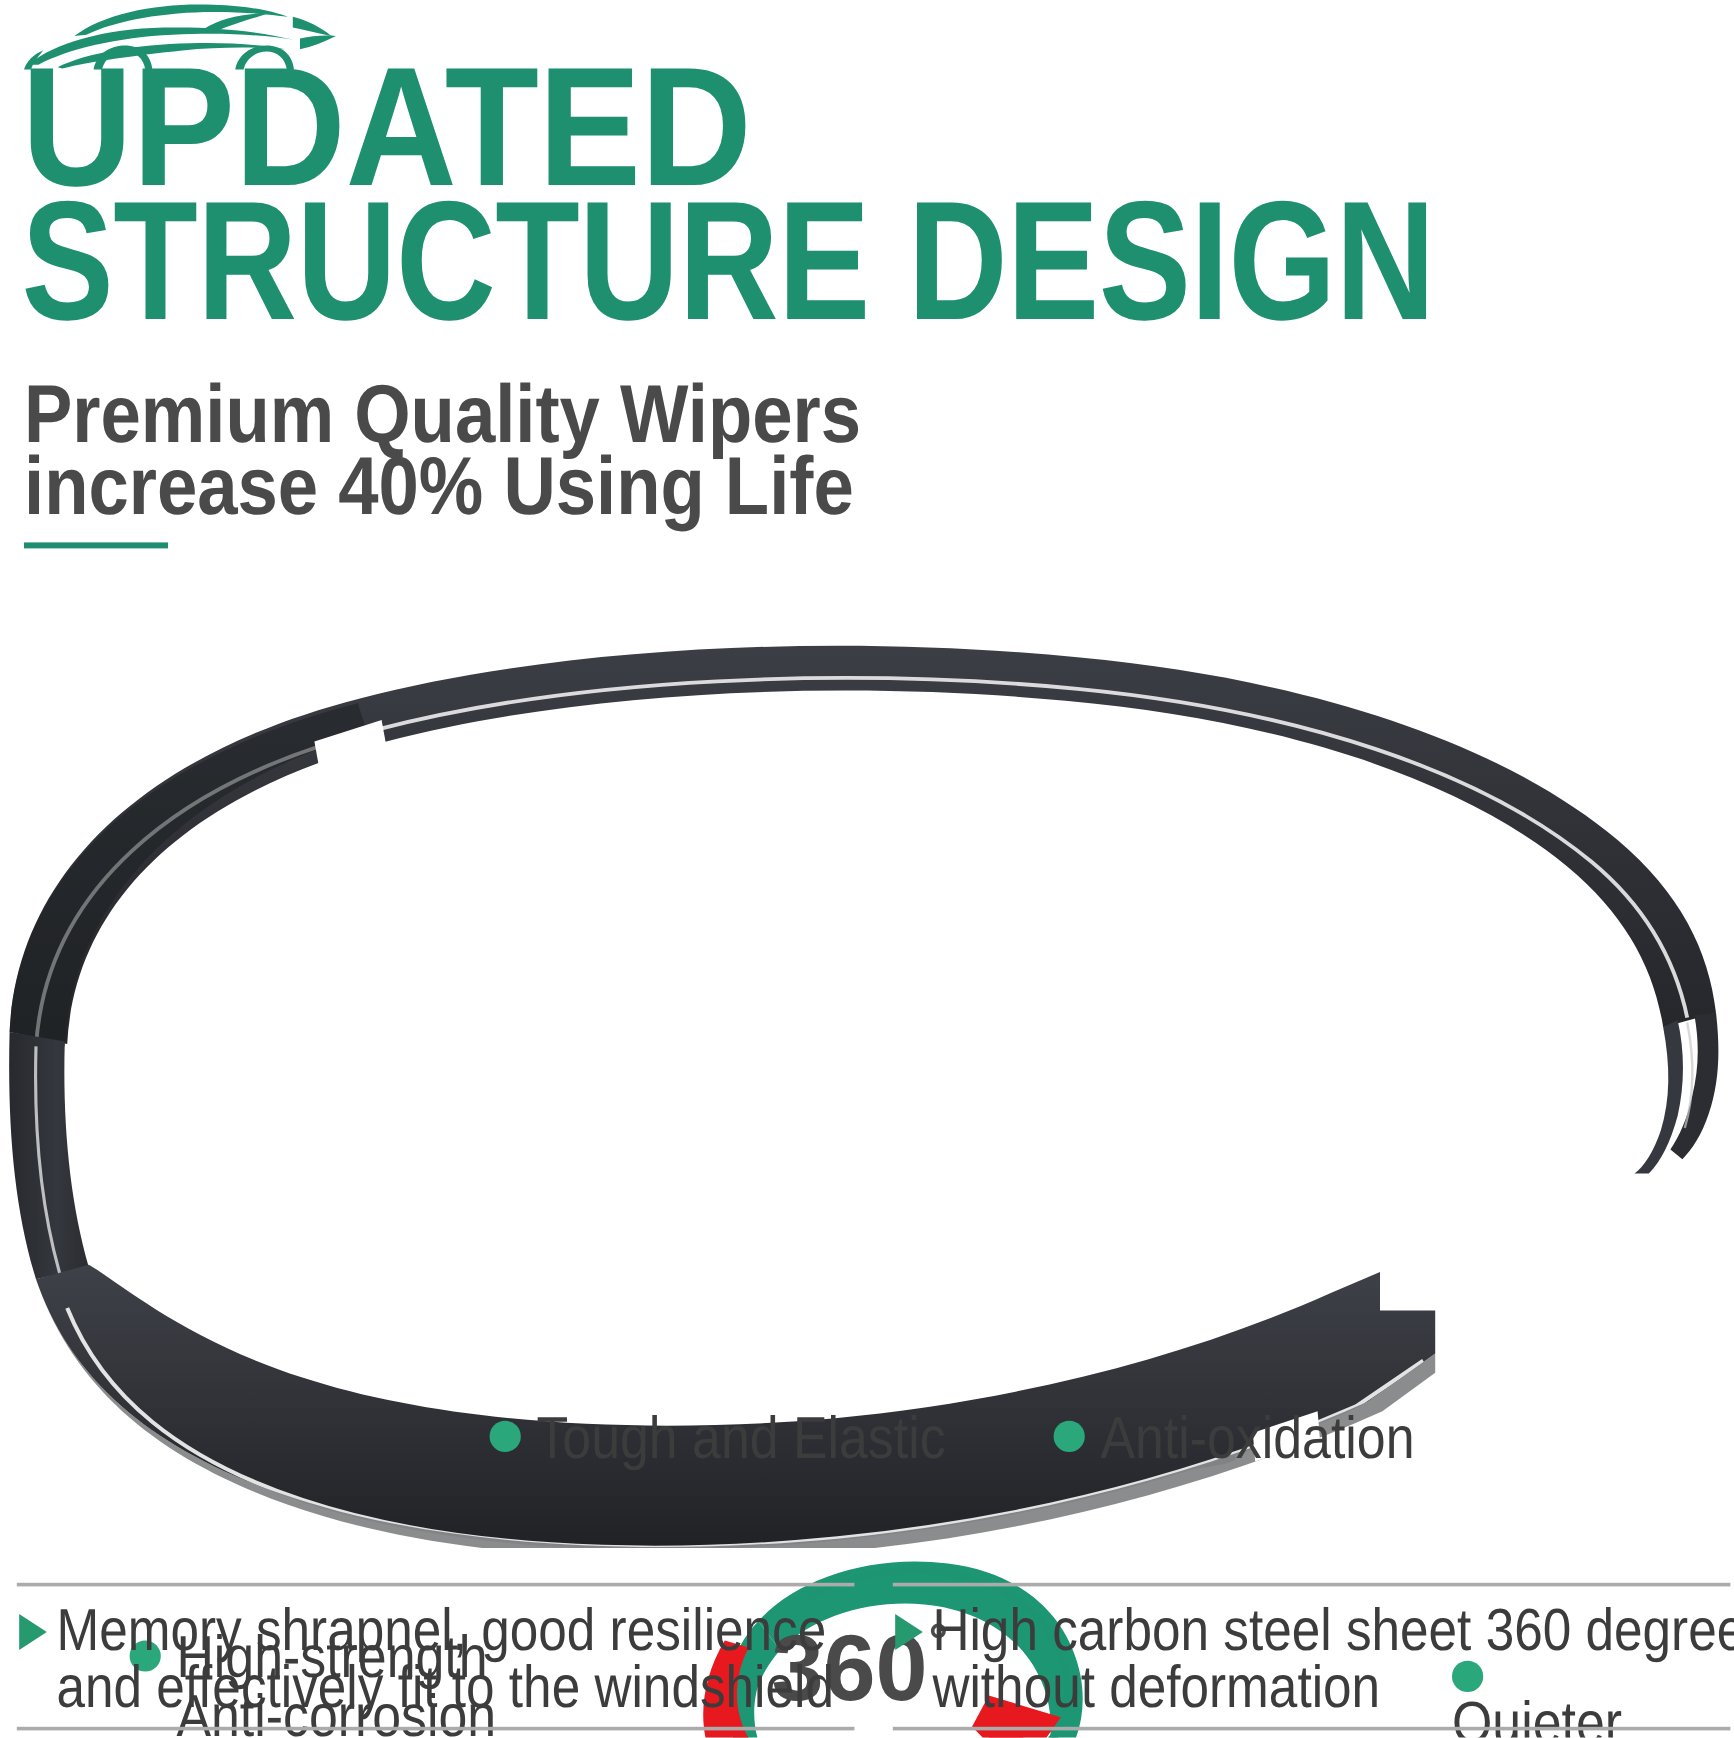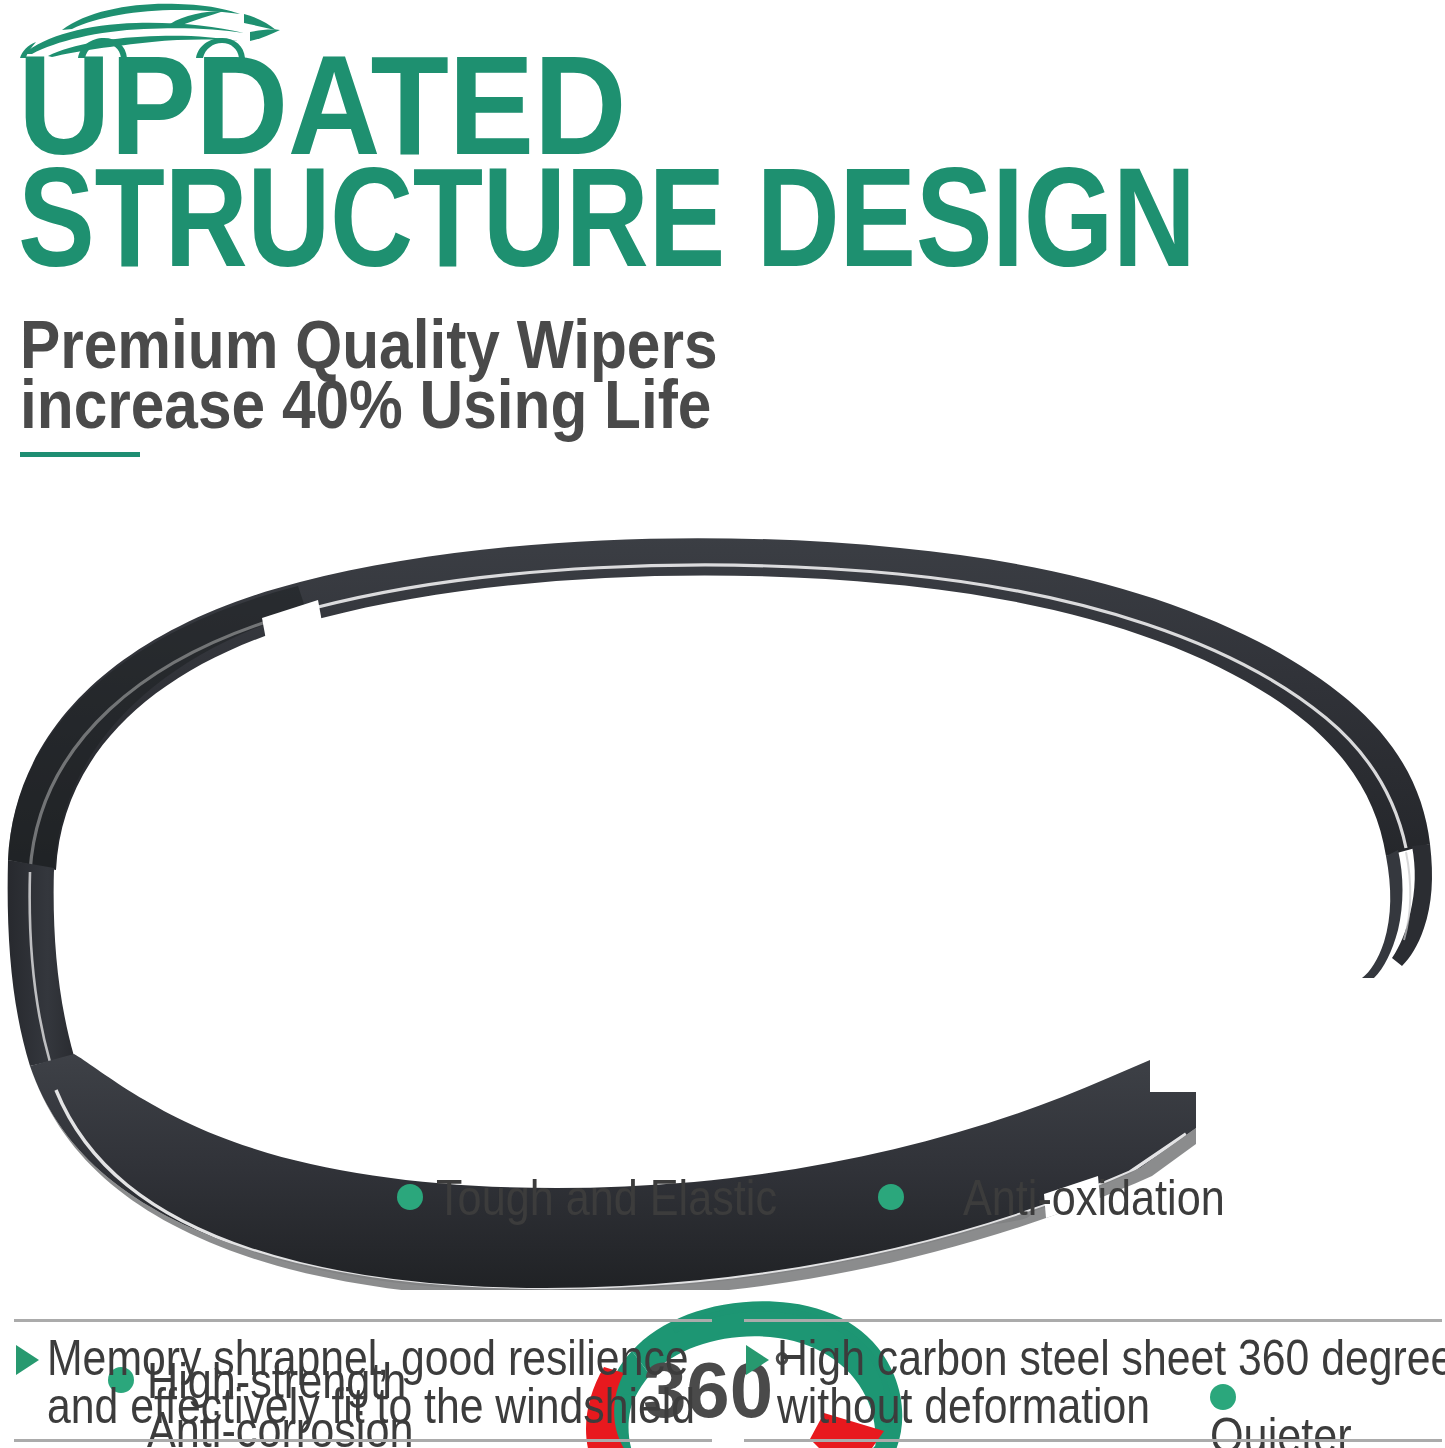--- a/index.html
+++ b/index.html
@@ -109,22 +109,22 @@
   }
   .feature-text {
     color: #3C3C3C;
     font-family: "Liberation Sans Narrow", "Liberation Sans", sans-serif;
     font-weight: 400;
     font-size: 45px;
     line-height: 1.08;
     transform-origin: left top;
     transform: scale(0.96, 1.1);
   }
-  #feat-tough   { left: 397px; top: 672px; }
-  #feat-anti    { left: 878px; top: 672px; gap: 46px; }
+  #feat-tough   { left: 408px; top: 672px; }
+  #feat-anti    { left: 878px; top: 672px; }
   #feat-high    { left: 108px; top: 855px; }
   #feat-quiet   { left: 1210px; top: 872px; flex-direction: column; }
 
   
   #badge-360 {
     position: absolute;
     left: 578px;
     top: 793px;
     width: 350px;
     height: 222px;

